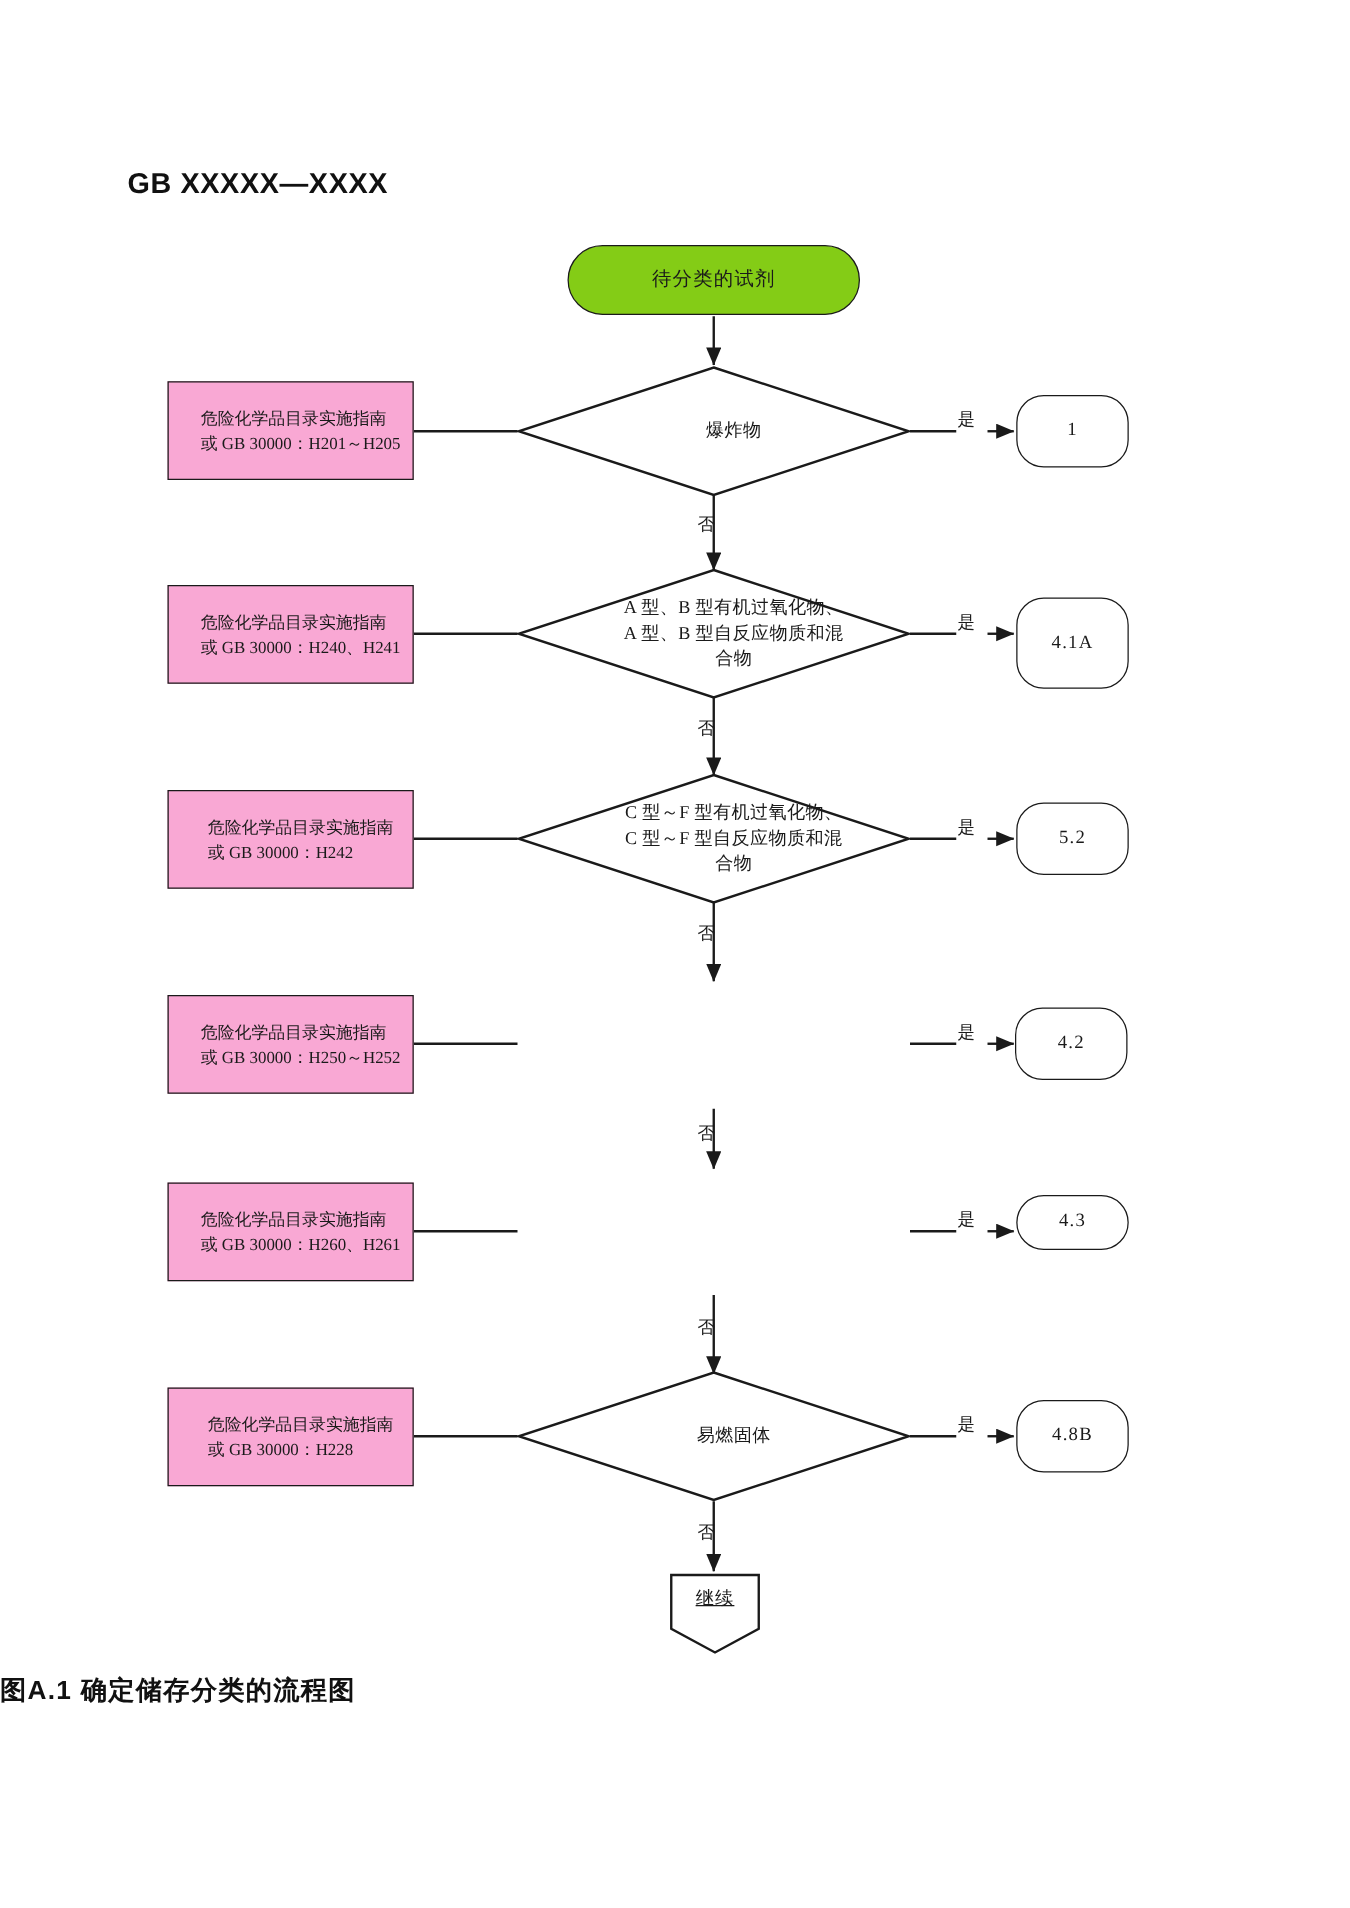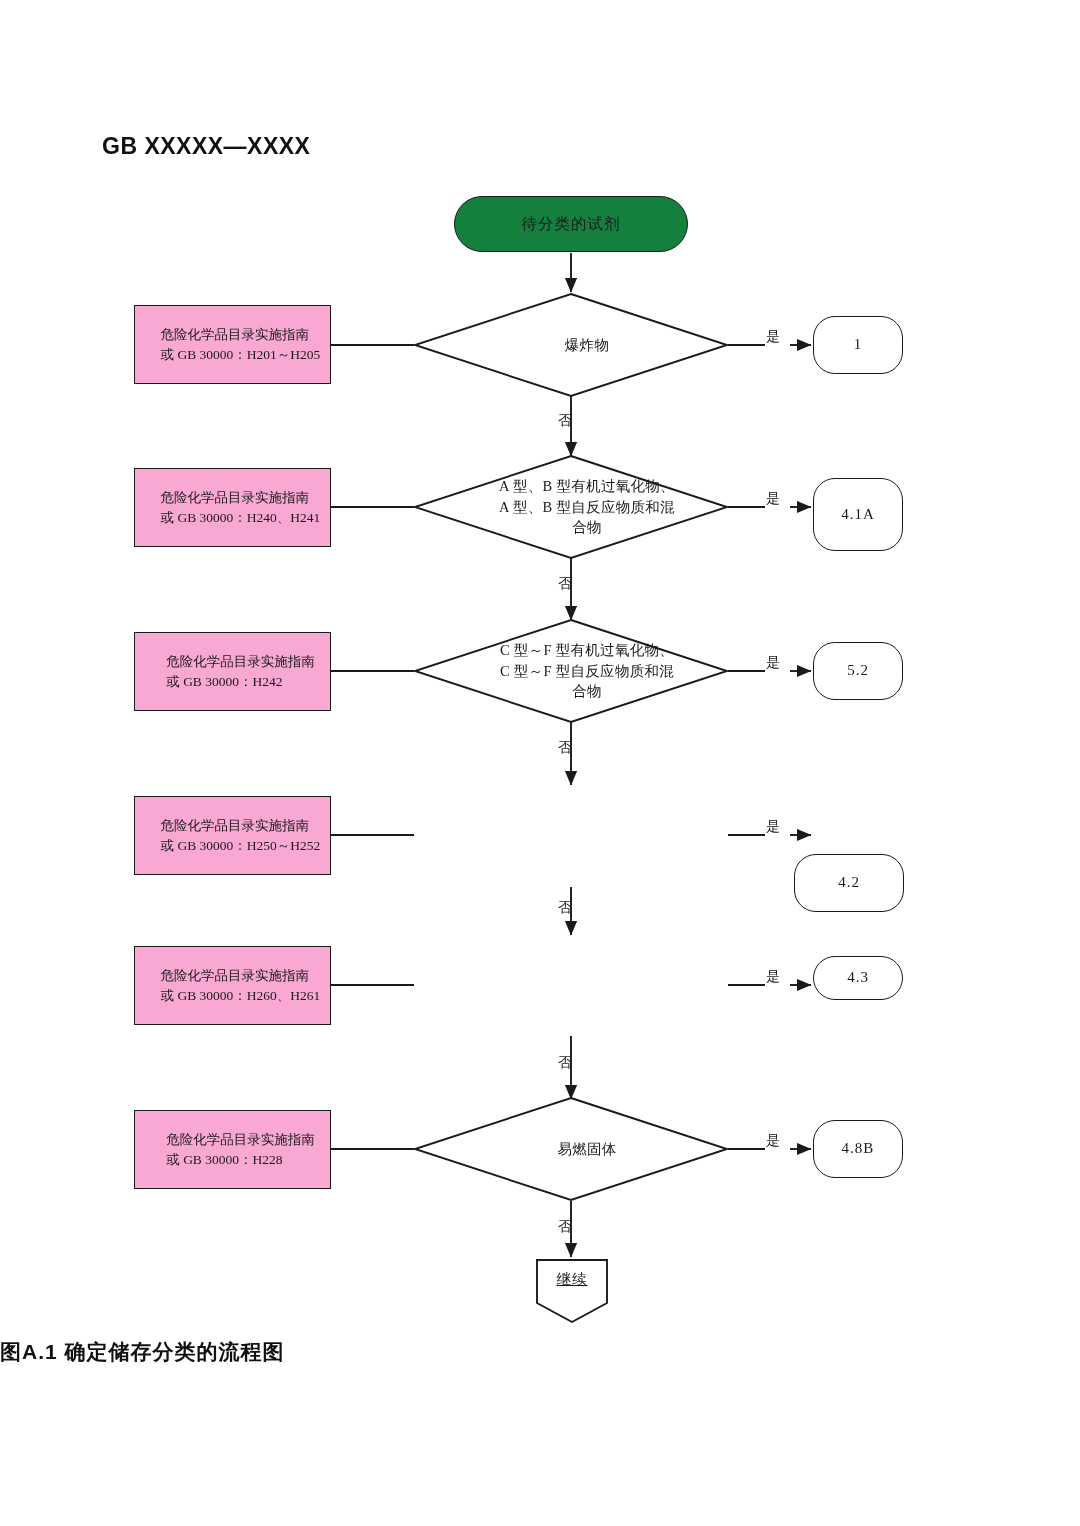--- a/index.html
+++ b/index.html
@@ -52,21 +52,21 @@
     text-align: center;
     white-space: pre-line;
   }
 
   
   .start-node {
     position: absolute;
     box-sizing: border-box;
     border: 1.6px solid #1a1a1a;
     border-radius: 34px;
-    background: #15803d;
+    background: #84cc16;
     display: flex;
     align-items: center;
     justify-content: center;
     font-size: 15.5px;
     letter-spacing: 1px;
   }
 
   
   .ref-box {
     position: absolute;
@@ -287,21 +287,21 @@
     <span>否</span>
   </div>
 
   <div class="ref-box" style="left:134px; top:796px; width:197px; height:79px;">
     <span class="node-text">危险化学品目录实施指南
 或 GB 30000：H250～H252</span>
   </div>
   <div class="edge-label" style="left:766px; top:820px;">
     <span>是</span>
   </div>
-  <div class="result-node" style="left:794px; top:806px; width:110px; height:58px;margin-top:48px;">
+  <div class="result-node" style="left:812px; top:806px; width:90px; height:58px;">
     <span class="node-text">4.2</span>
   </div>
   <div class="edge-label" style="left:558px; top:901px;">
     <span>否</span>
   </div>
 
   <div class="ref-box" style="left:134px; top:946px; width:197px; height:79px;">
     <span class="node-text">危险化学品目录实施指南
 或 GB 30000：H260、H261</span>
   </div>

